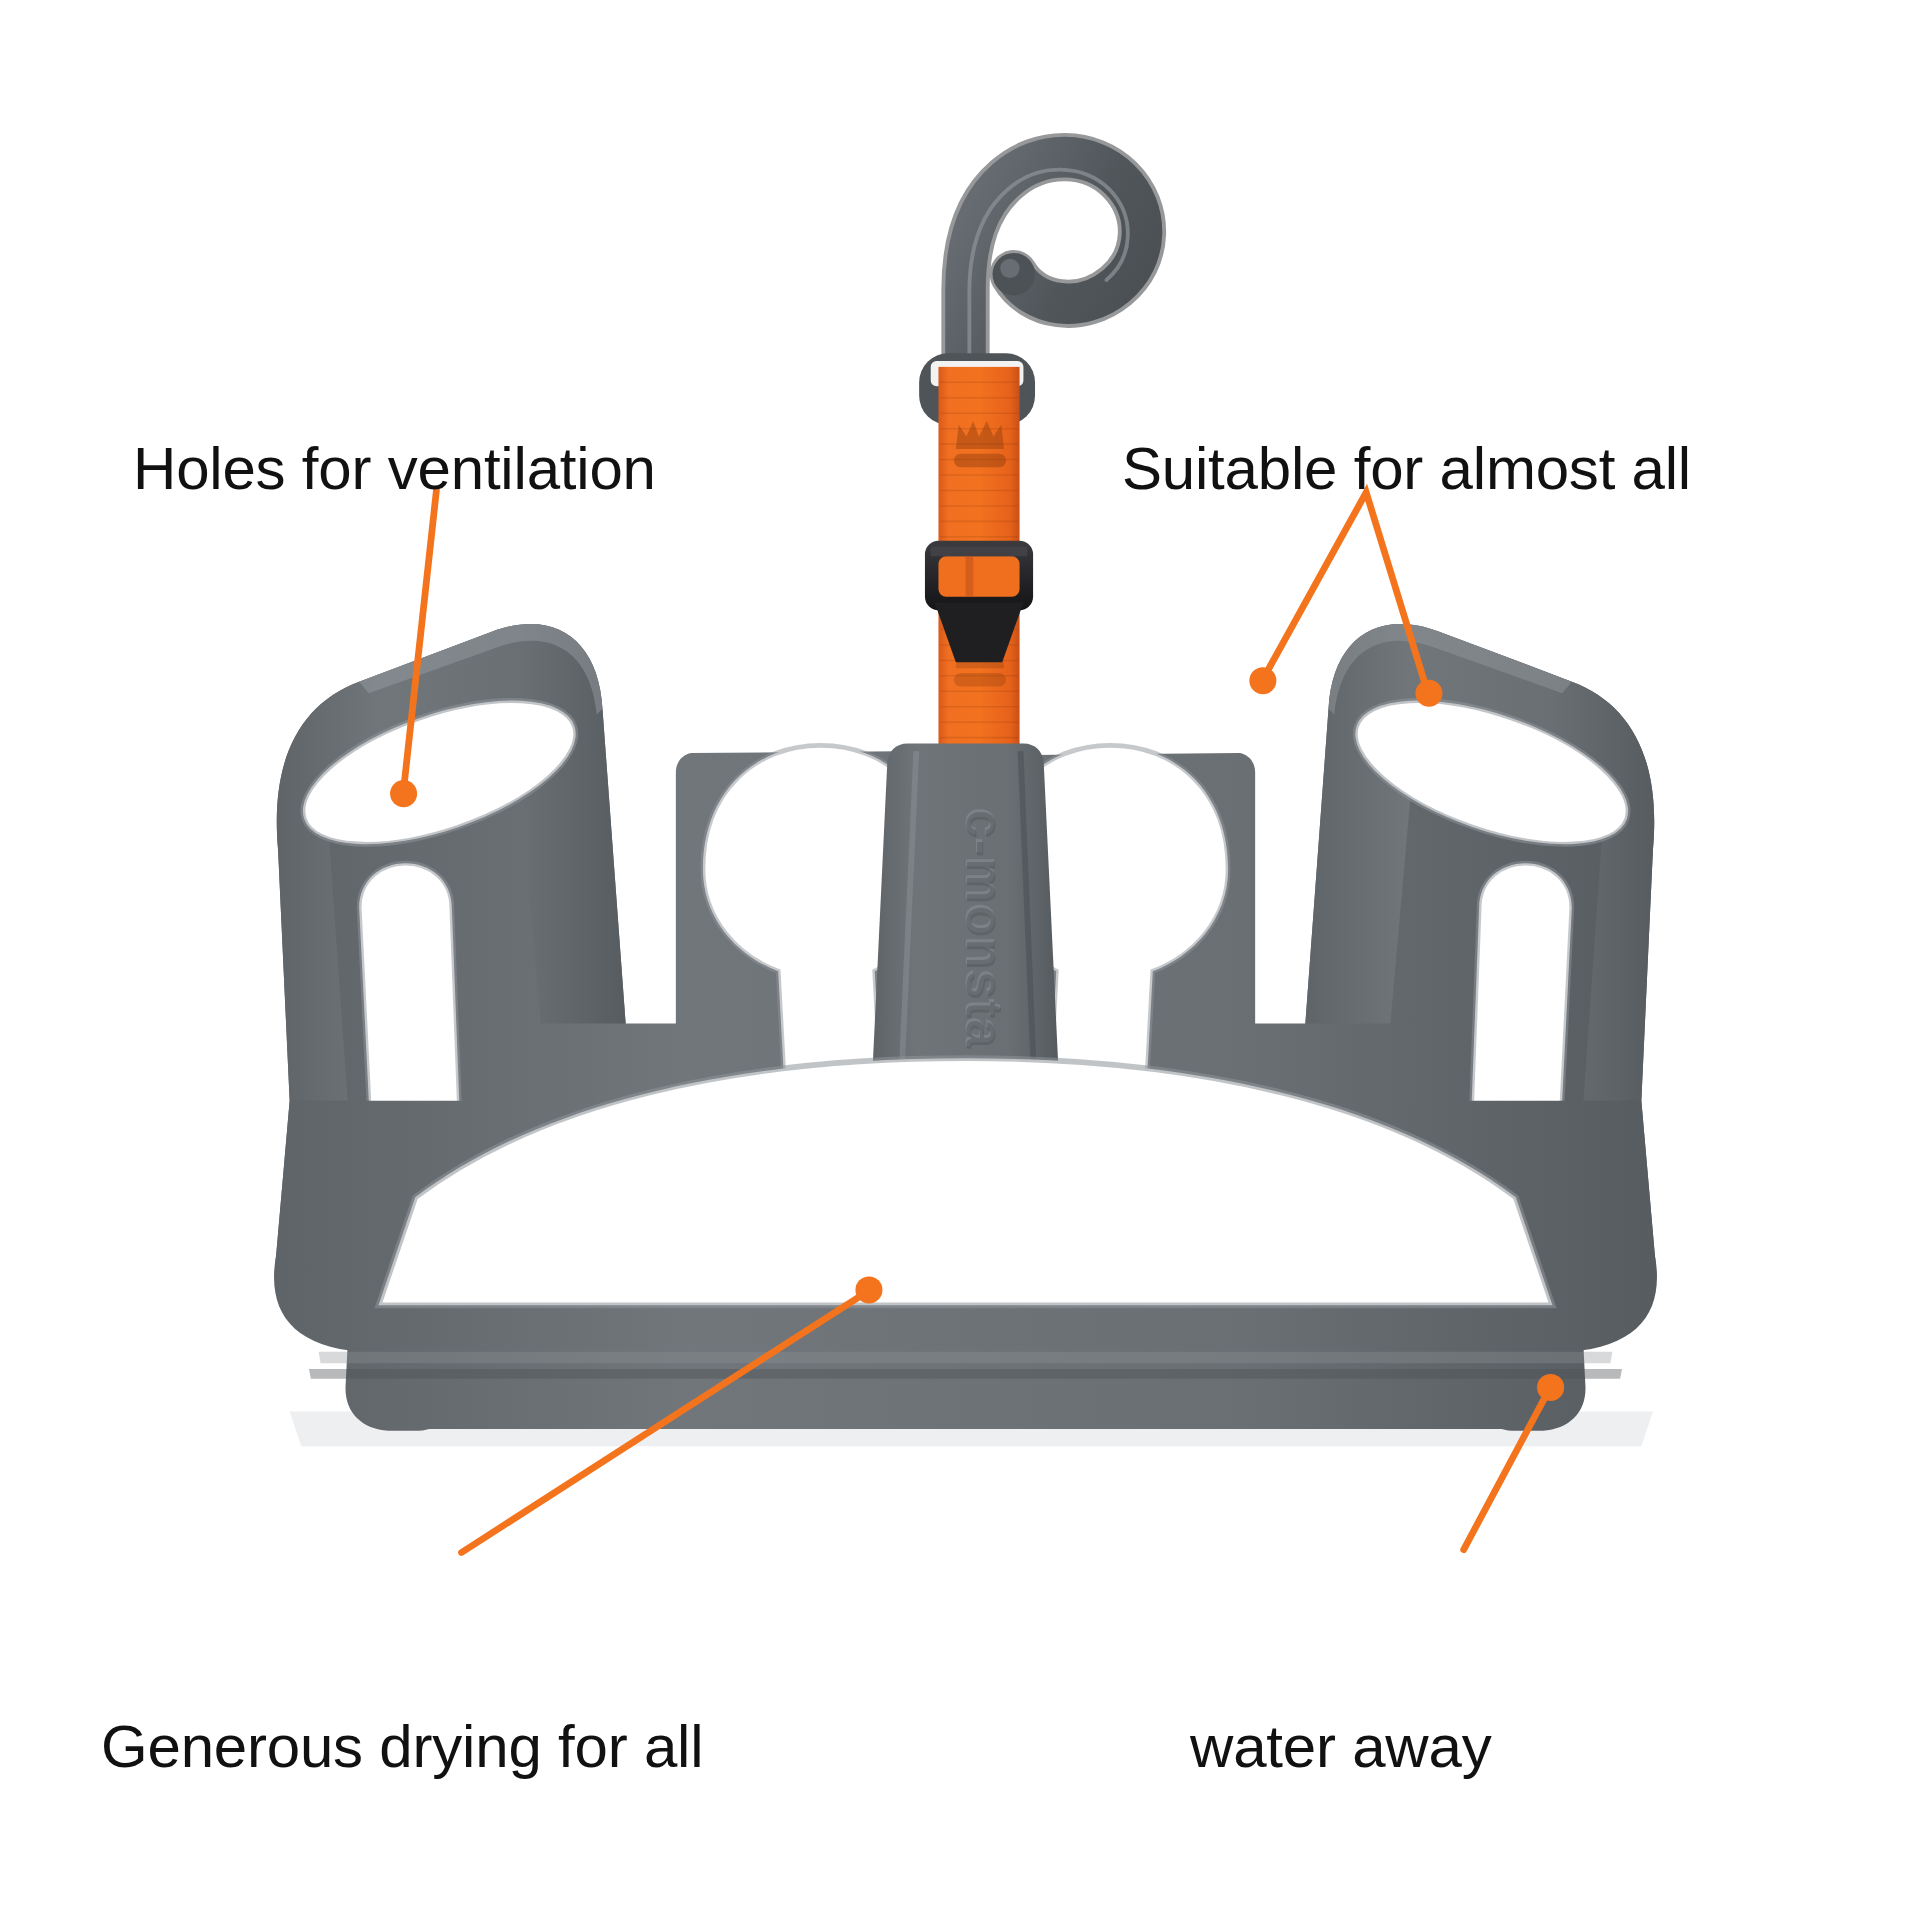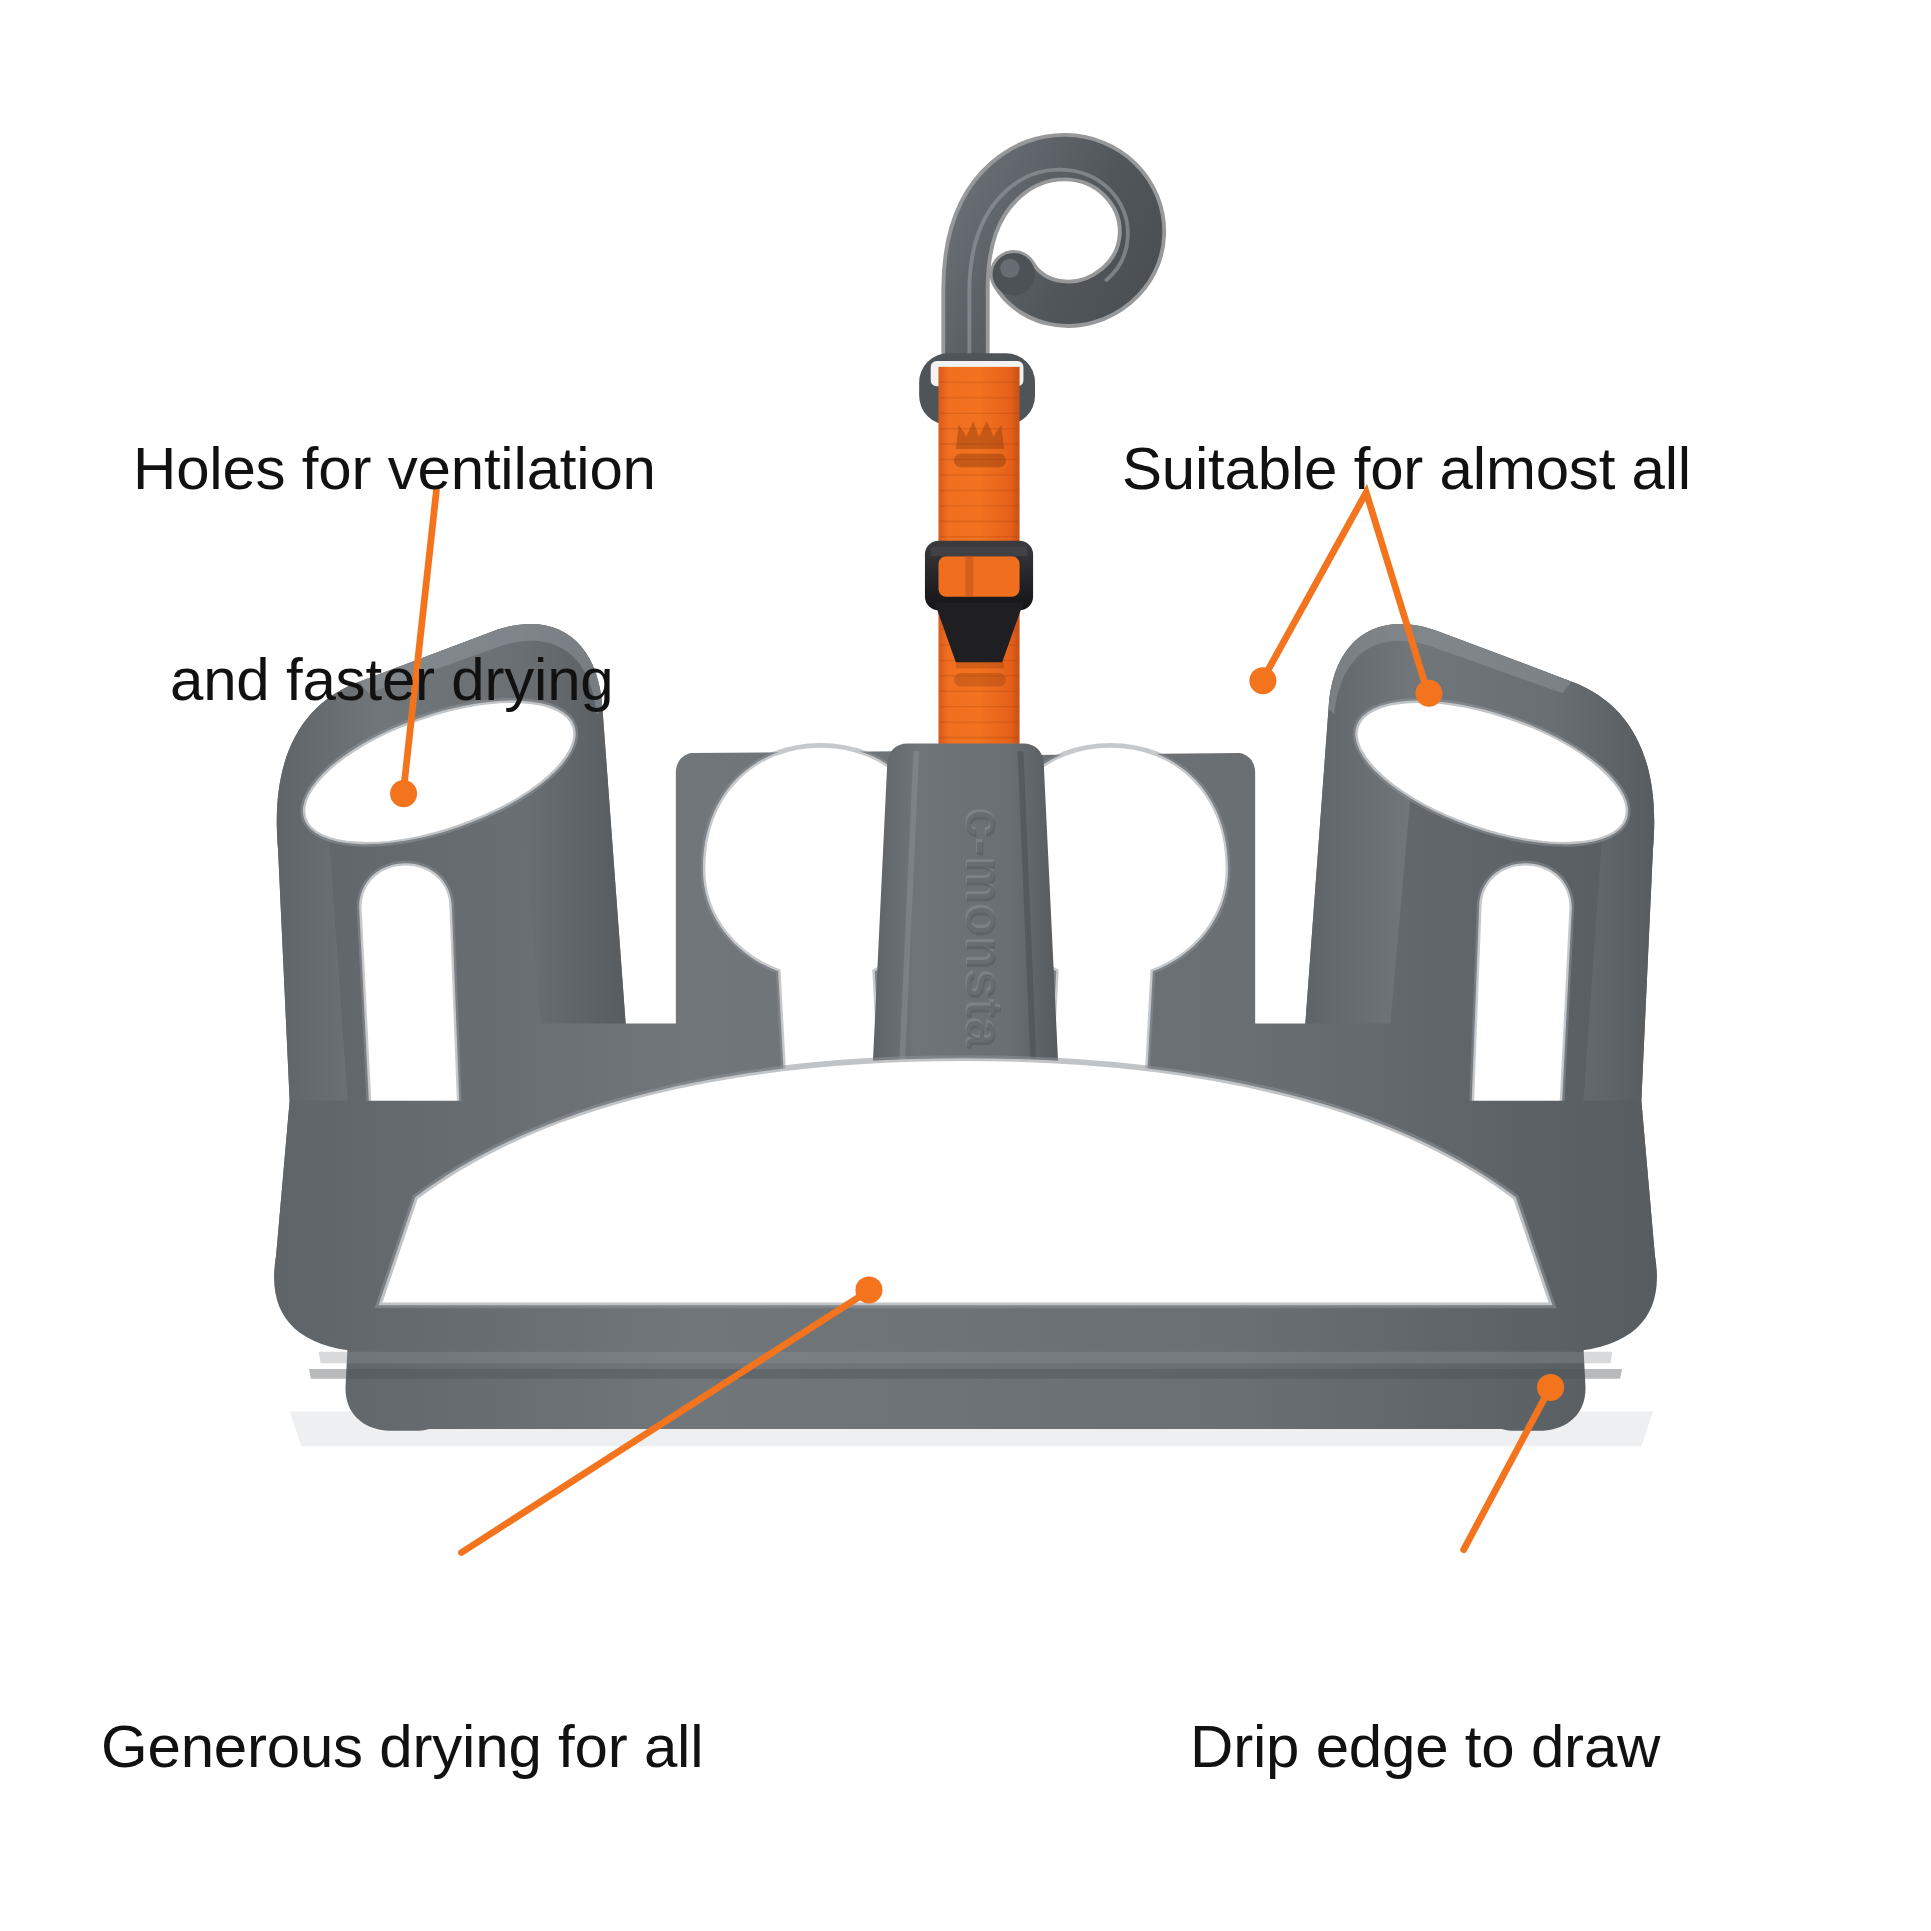--- a/index.html
+++ b/index.html
@@ -394,31 +394,29 @@
       <circle cx="418" cy="822" r="14"></circle>
       <circle cx="1308" cy="705" r="14"></circle>
       <circle cx="1480" cy="718" r="14"></circle>
       <circle cx="900" cy="1336" r="14"></circle>
       <circle cx="1606" cy="1437" r="14"></circle>
     </g>
   </svg>
 
   <div class="callout" id="label-holes">
     <span class="ln">Holes for ventilation</span>
-    <span class="ln">and faster drying</span>
   </div>
 
   <div class="callout" id="label-sizes">
     <span class="ln">Suitable for almost all</span>
   </div>
 
   <div class="callout" id="label-generous">
     <span class="ln">Generous drying for all</span>
     <span class="ln">wetsuit sizes</span>
   </div>
 
   <div class="callout" id="label-drip">
-    <span class="ln">Drip edge to draw</span>
     <span class="ln">water away</span>
   </div>
 
 </div>
 
 
 </body></html>

